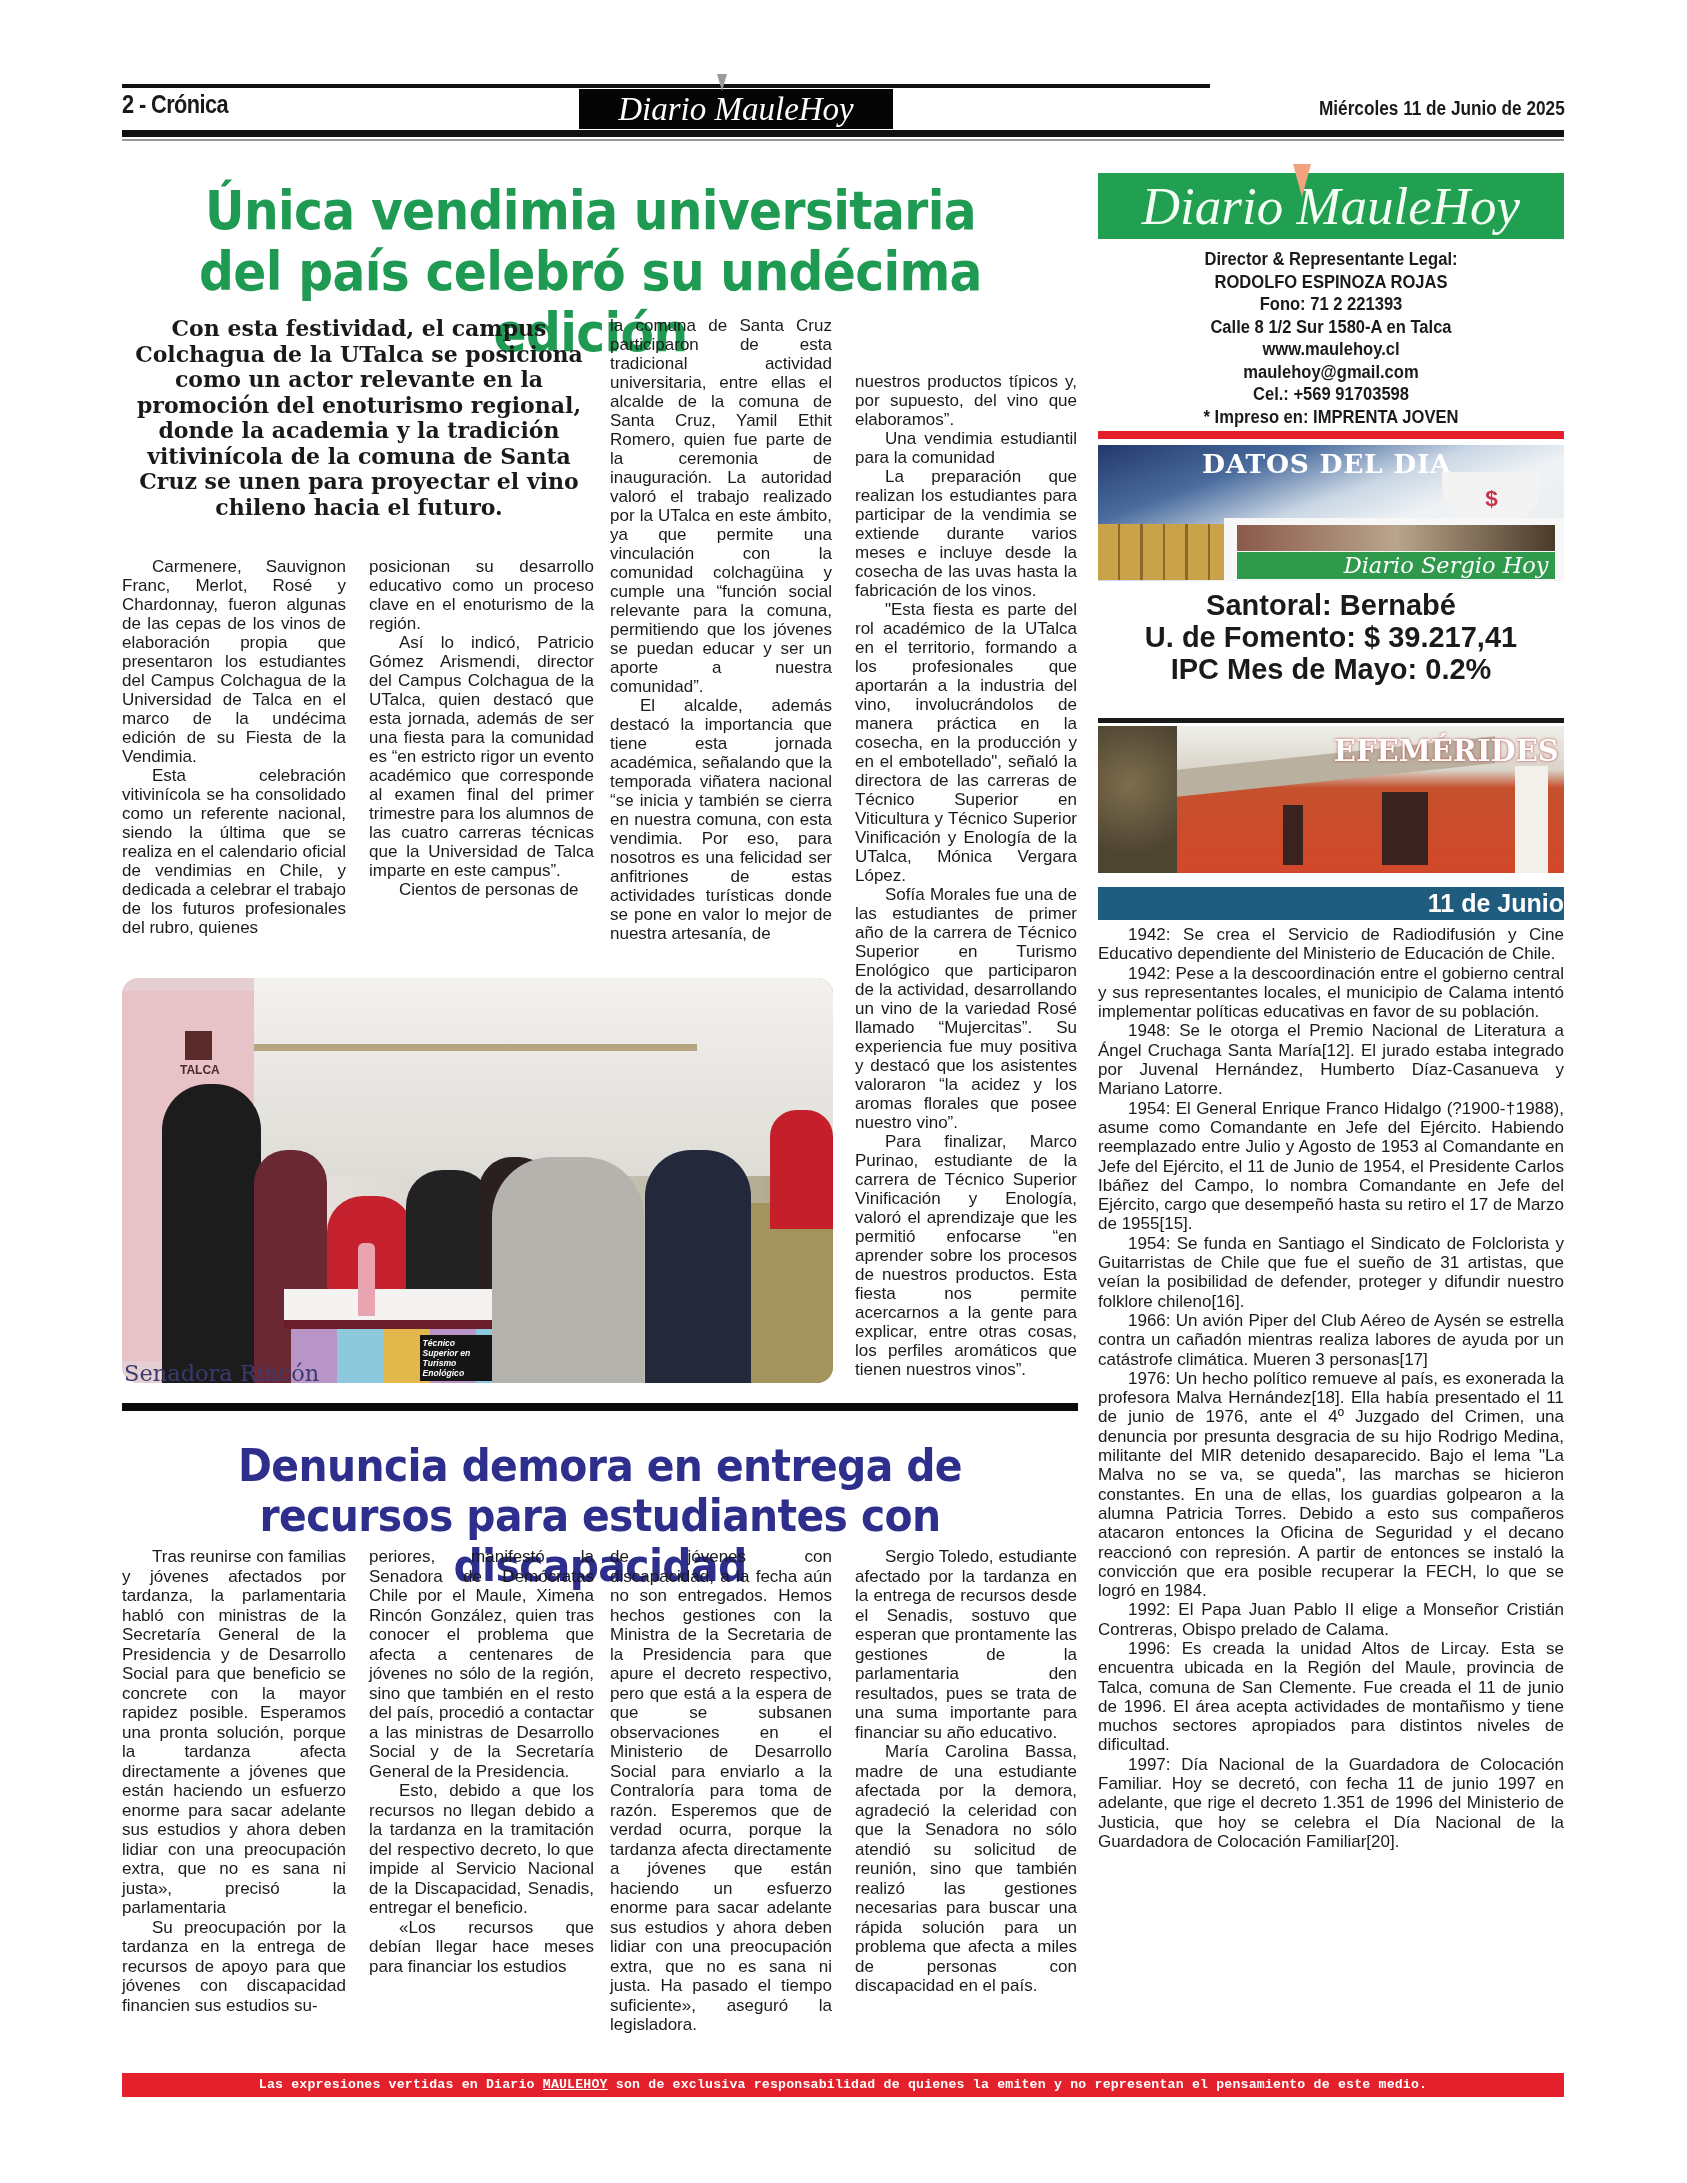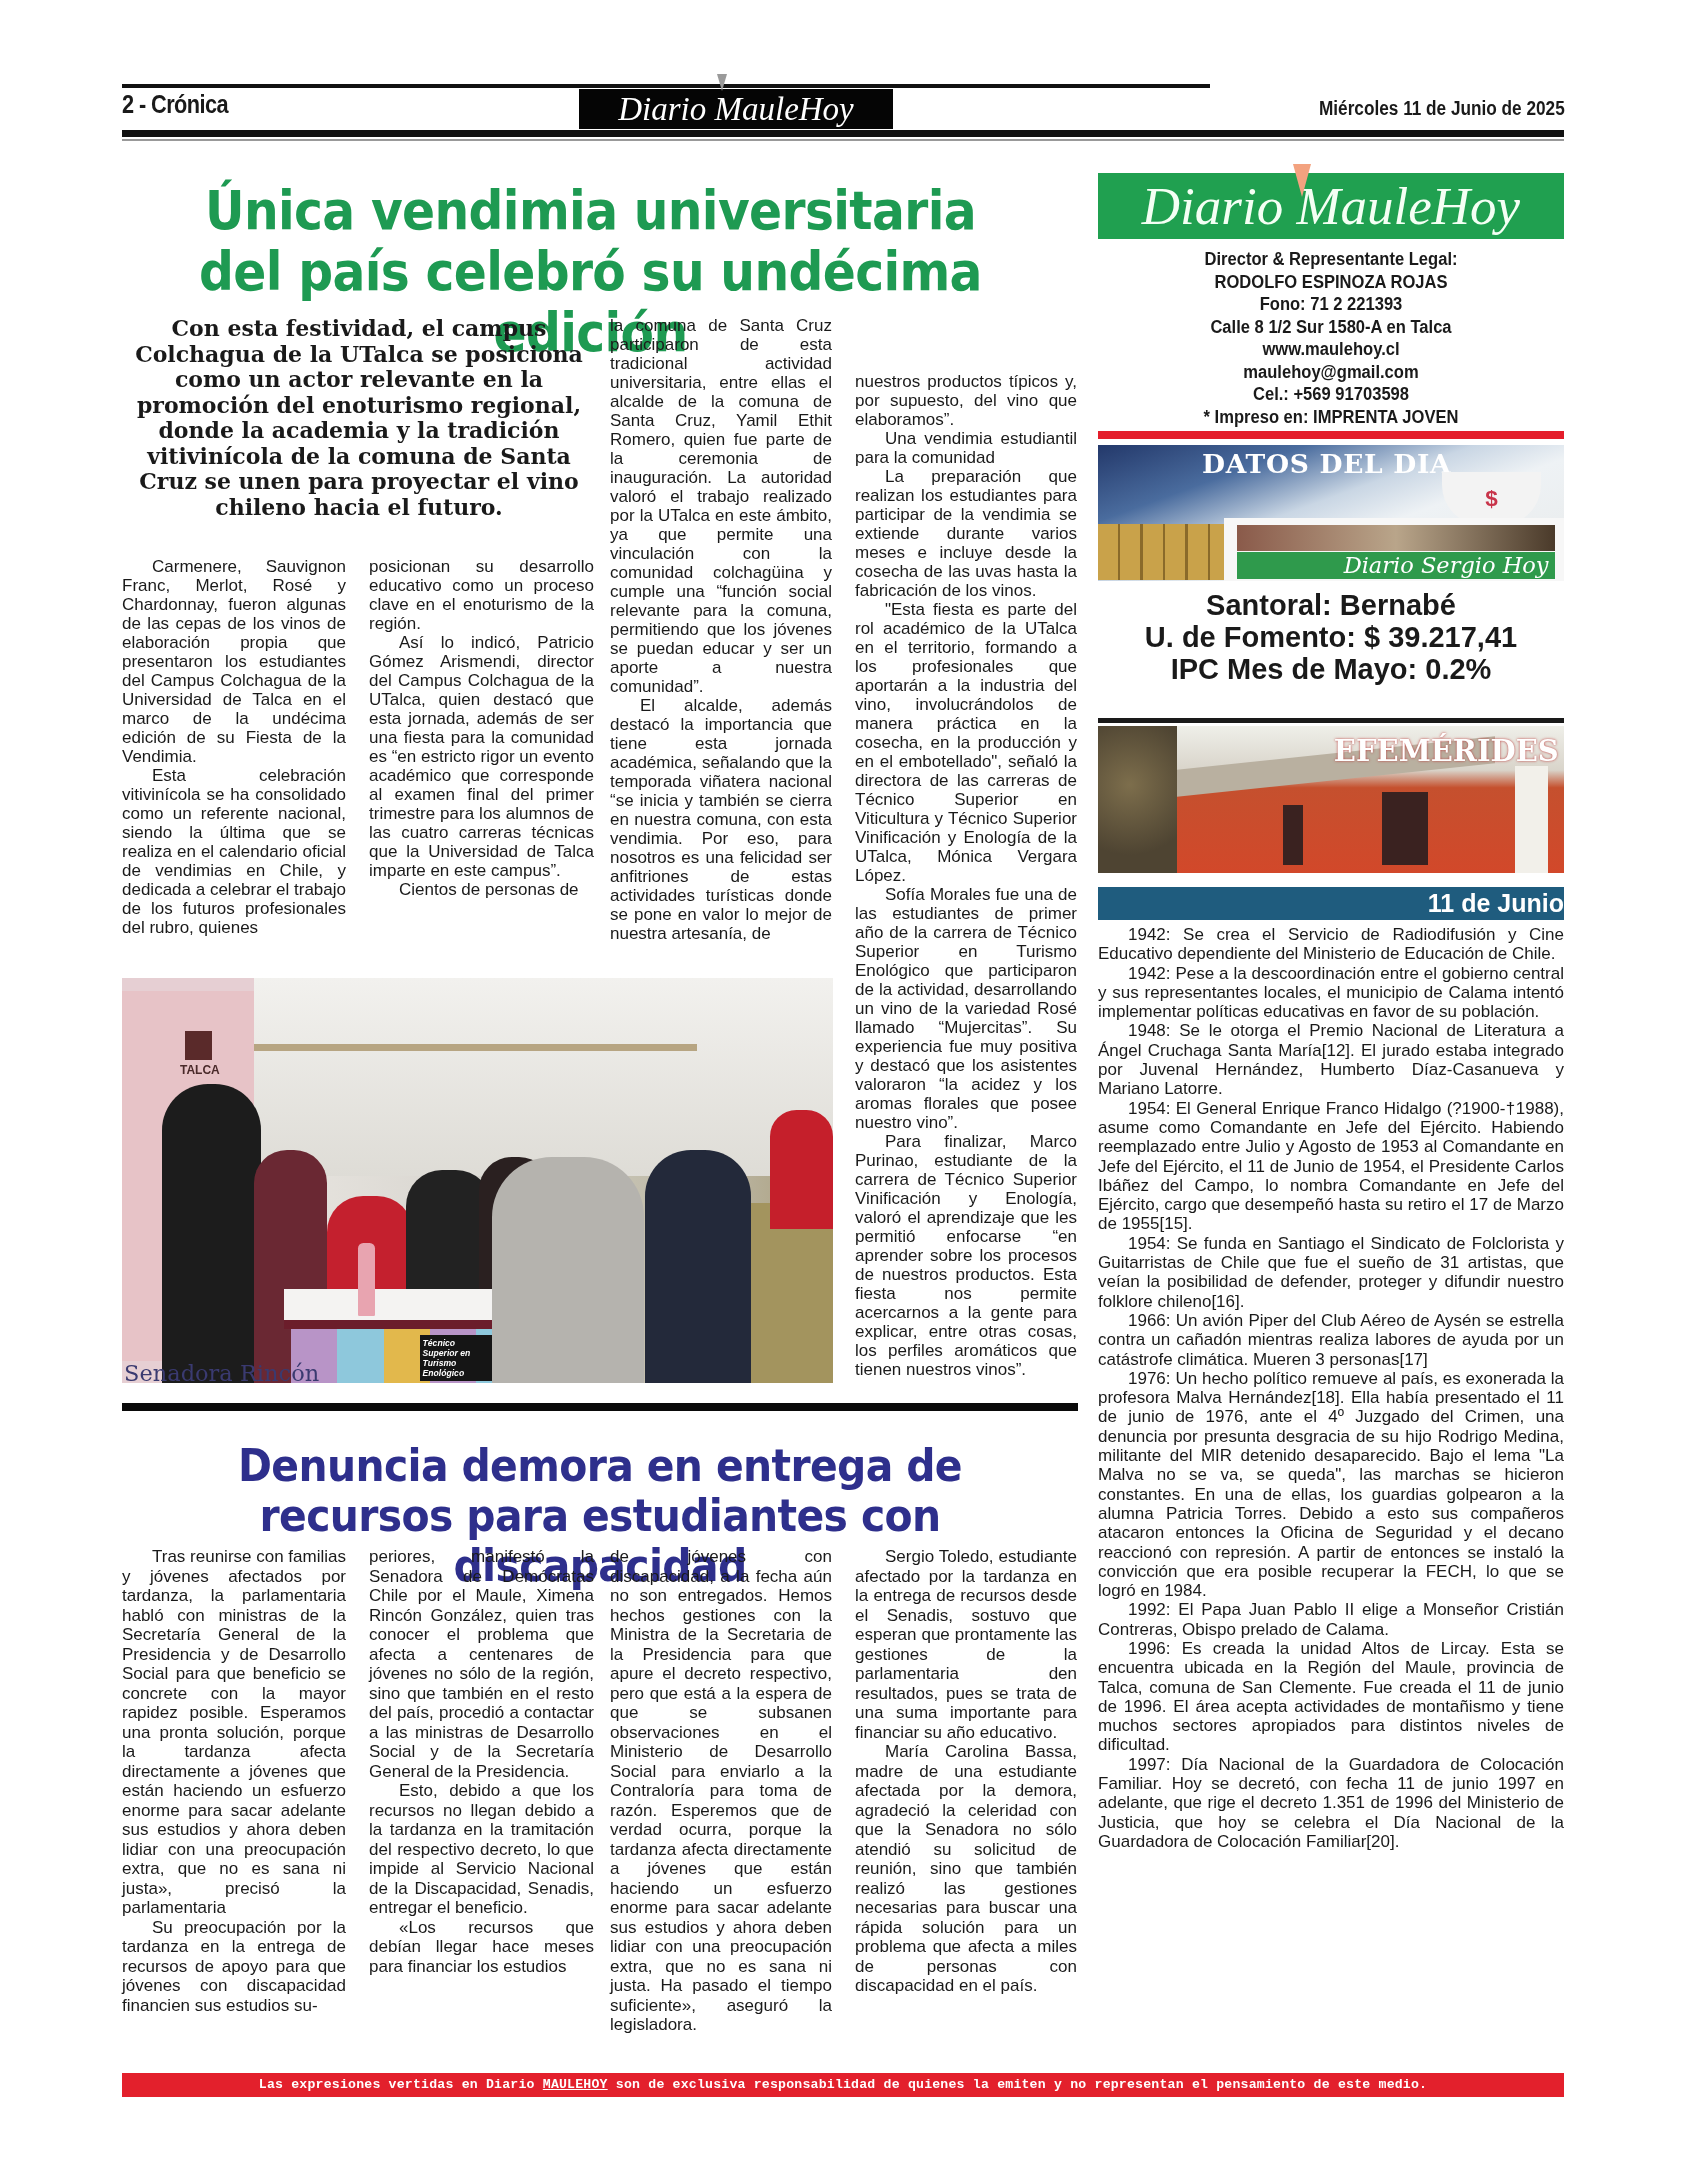--- a/index.html
+++ b/index.html
@@ -22,20 +22,21 @@
   .col p { text-indent: 30px; }
   .narrow { font-family: "Liberation Sans", sans-serif; }
   .a1-c1 { left: 122px; top: 557px; width: 224px; }
   .a1-c2 { left: 369px; top: 557px; width: 225px; }
   .a1-c3 { left: 610px; top: 316px; width: 222px; }
   .a1-c4 { left: 855px; top: 328px; width: 222px; margin-top: 44px; }
   .photo { position: absolute; left: 122px; top: 978px; width: 711px; height: 405px; overflow: hidden;
     background:
       linear-gradient(180deg, rgba(255,255,255,0) 0%, rgba(255,255,255,0) 55%, rgba(60,50,40,0.0) 100%),
       linear-gradient(90deg, #e6cfd3 0%, #e6cfd3 19%, #e9e6e1 19%, #d9d6d0 48%, #c9c6b8 66%, #b7b09a 88%, #a89c76 100%);
+    border-radius: 16px;
   }
   .ph { position: absolute; }
 
   
   .a-divider { position: absolute; left: 122px; top: 1403px; width: 956px; height: 8px; background: #0a0a0a; }
 
   
   .a2-kicker { position: absolute; left: 124px; top: 1360px; font-family: "DejaVu Serif", serif; font-size: 22.5px; color: #3a3a70; }
   .a2-headline { position: absolute; left: 122px; top: 1441px; width: 956px; text-align: center; color: #2e2f8c; font-family: "DejaVu Sans", sans-serif; font-size: 44px; line-height: 50px; letter-spacing: -0.7px; transform: scaleX(0.93); transform-origin: center; }
   .a2-c1 { left: 122px; top: 1547px; width: 224px; }

